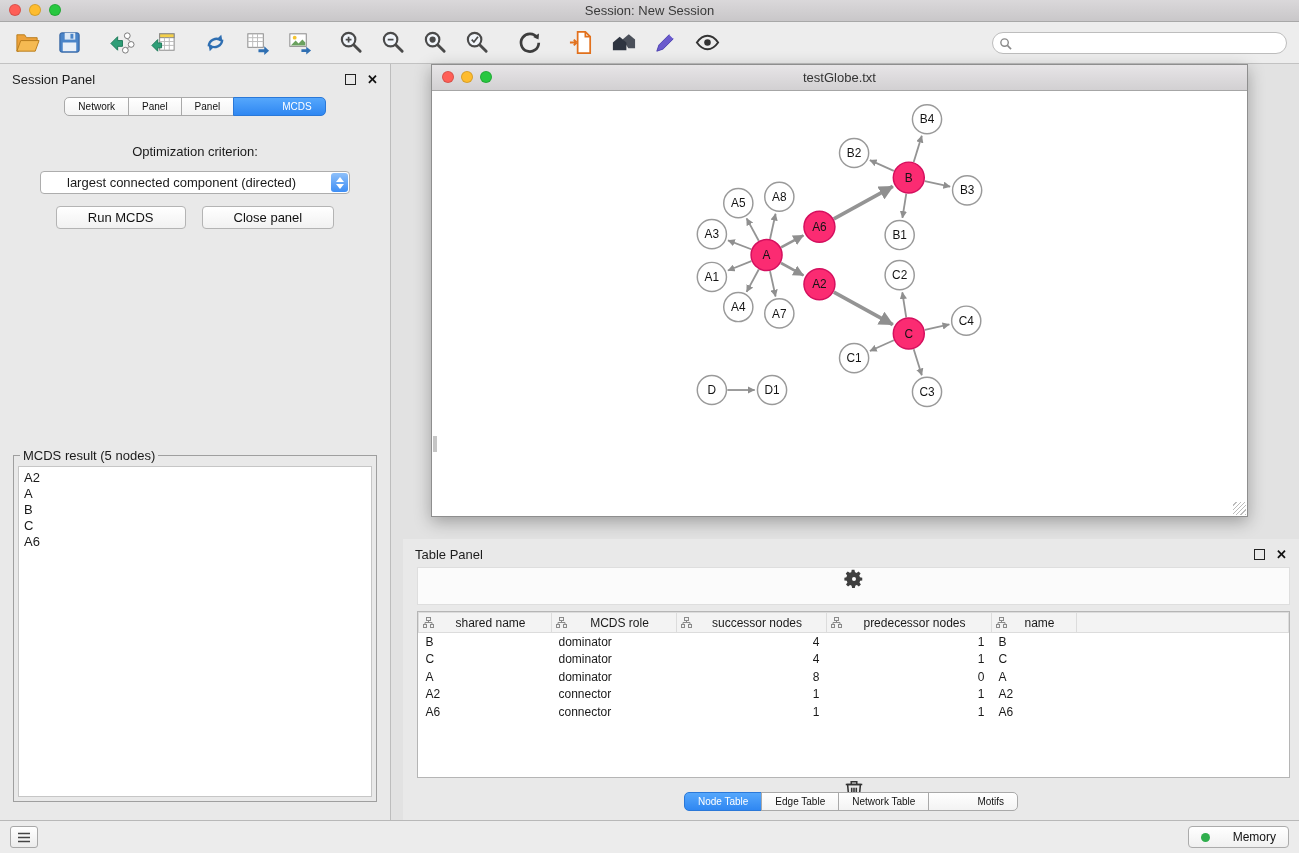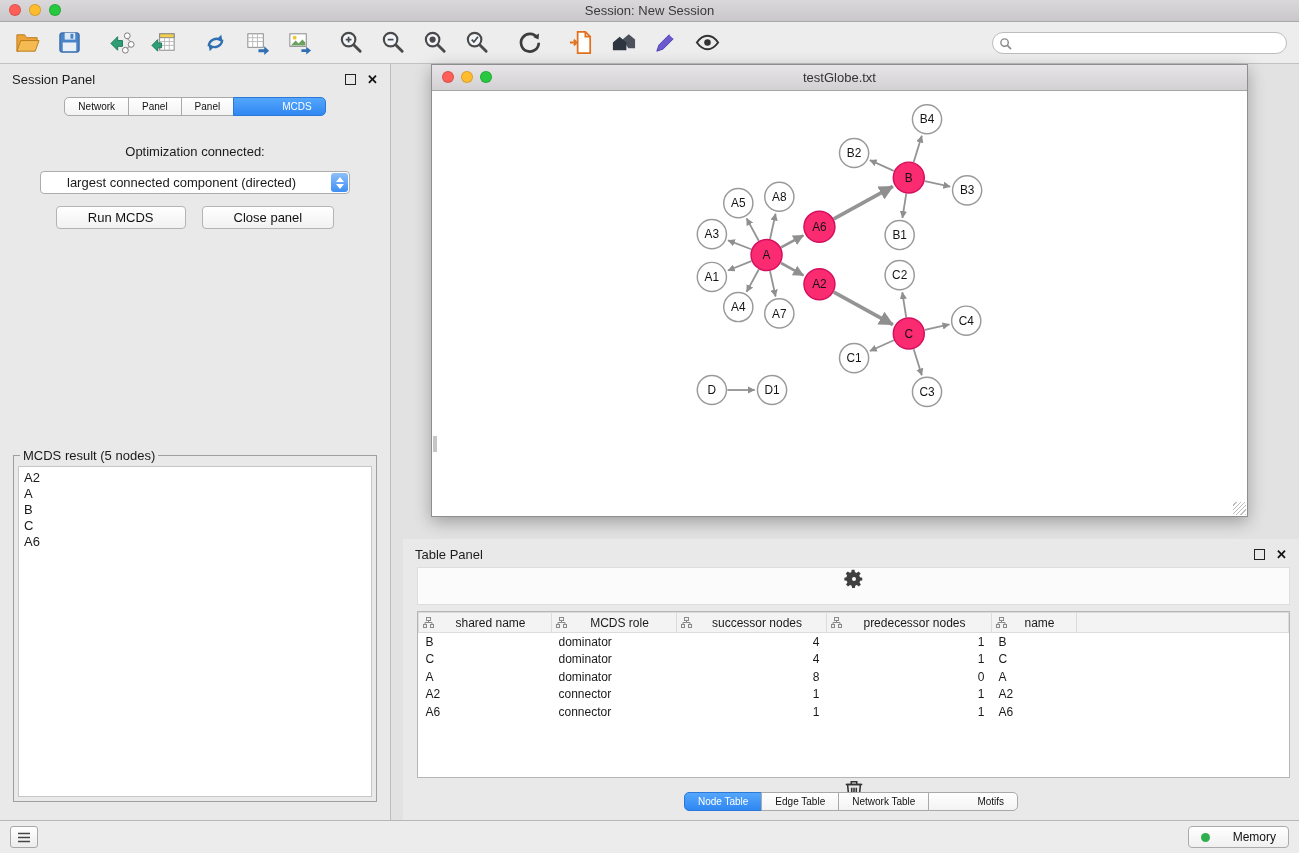--- a/index.html
+++ b/index.html
@@ -258,21 +258,21 @@
         </span>
       </div>
 
       <div class="seg-tabs cp-tabs">
           <div class="seg-tab">Network</div>
           <div class="seg-tab">Panel</div>
           <div class="seg-tab">Panel</div>
           <div class="seg-tab active">MCDS</div>
         </div>
 
-      <div class="opt-label">Optimization connected:</div>
+      <div class="opt-label">Optimization criterion:</div>
 
       <div class="dropdown">
         <span class="dd-text">largest connected component (directed)</span>
         <span class="dd-stepper">
           <svg width="8" height="5" viewBox="0 0 8 5">
               <path d="M0 5l4-5 4 5z" fill="#fff"></path>
             </svg>
           <svg width="8" height="5" viewBox="0 0 8 5">
               <path d="M0 0l4 5 4-5z" fill="#fff"></path>
             </svg>

